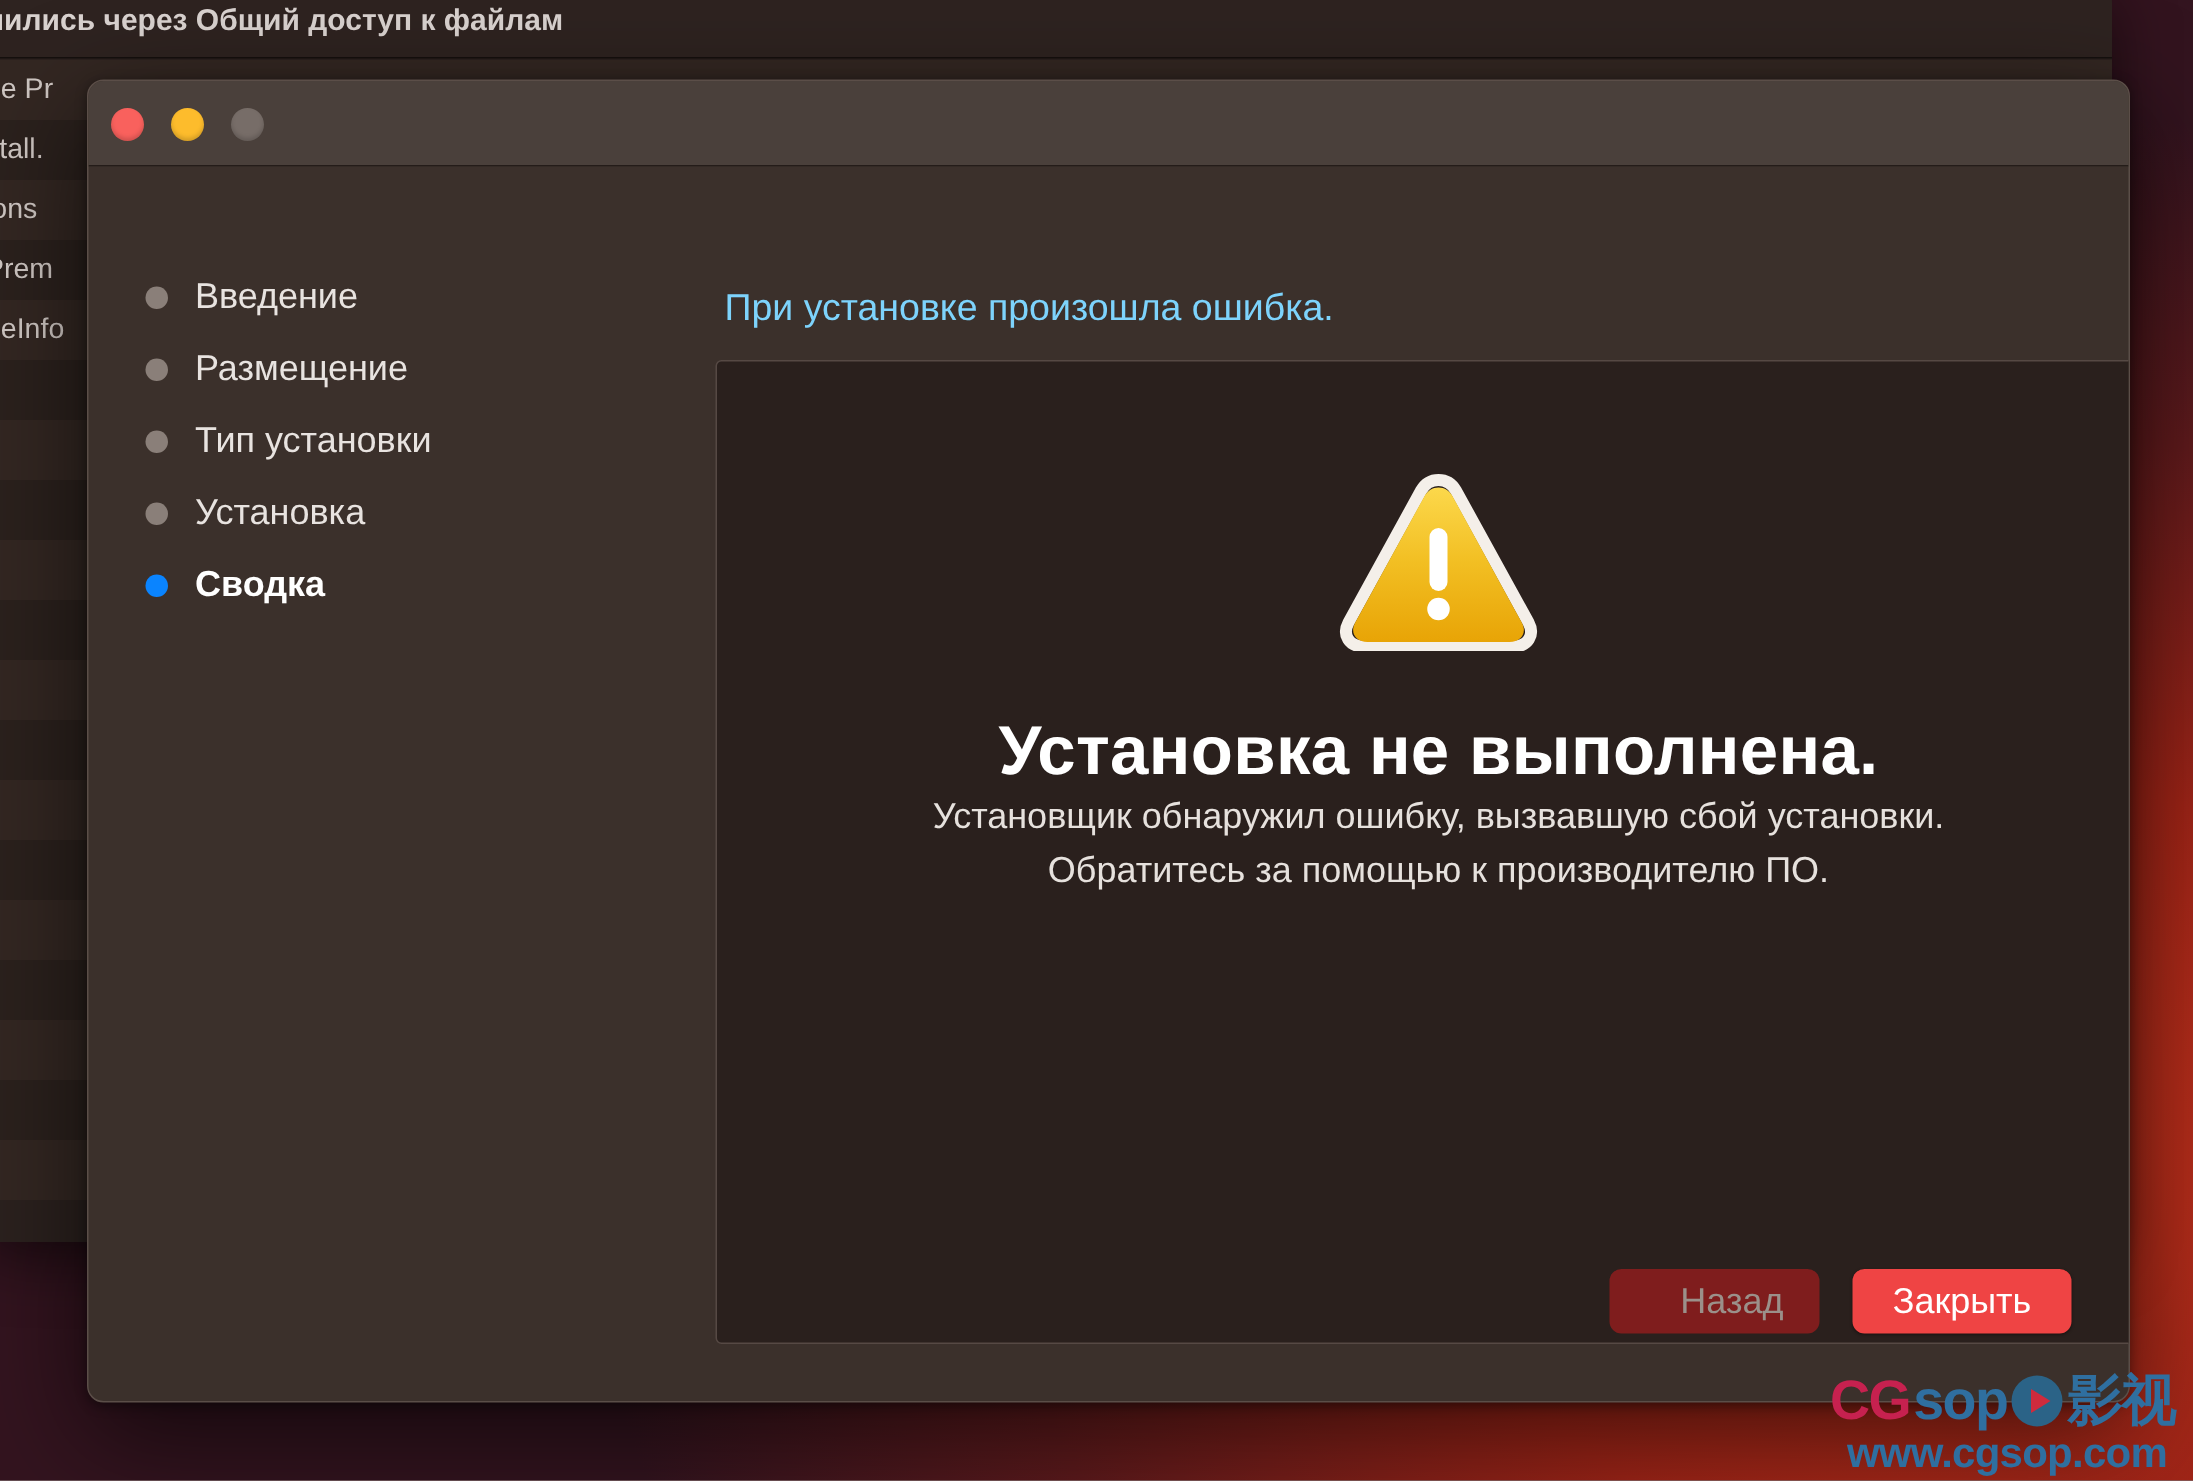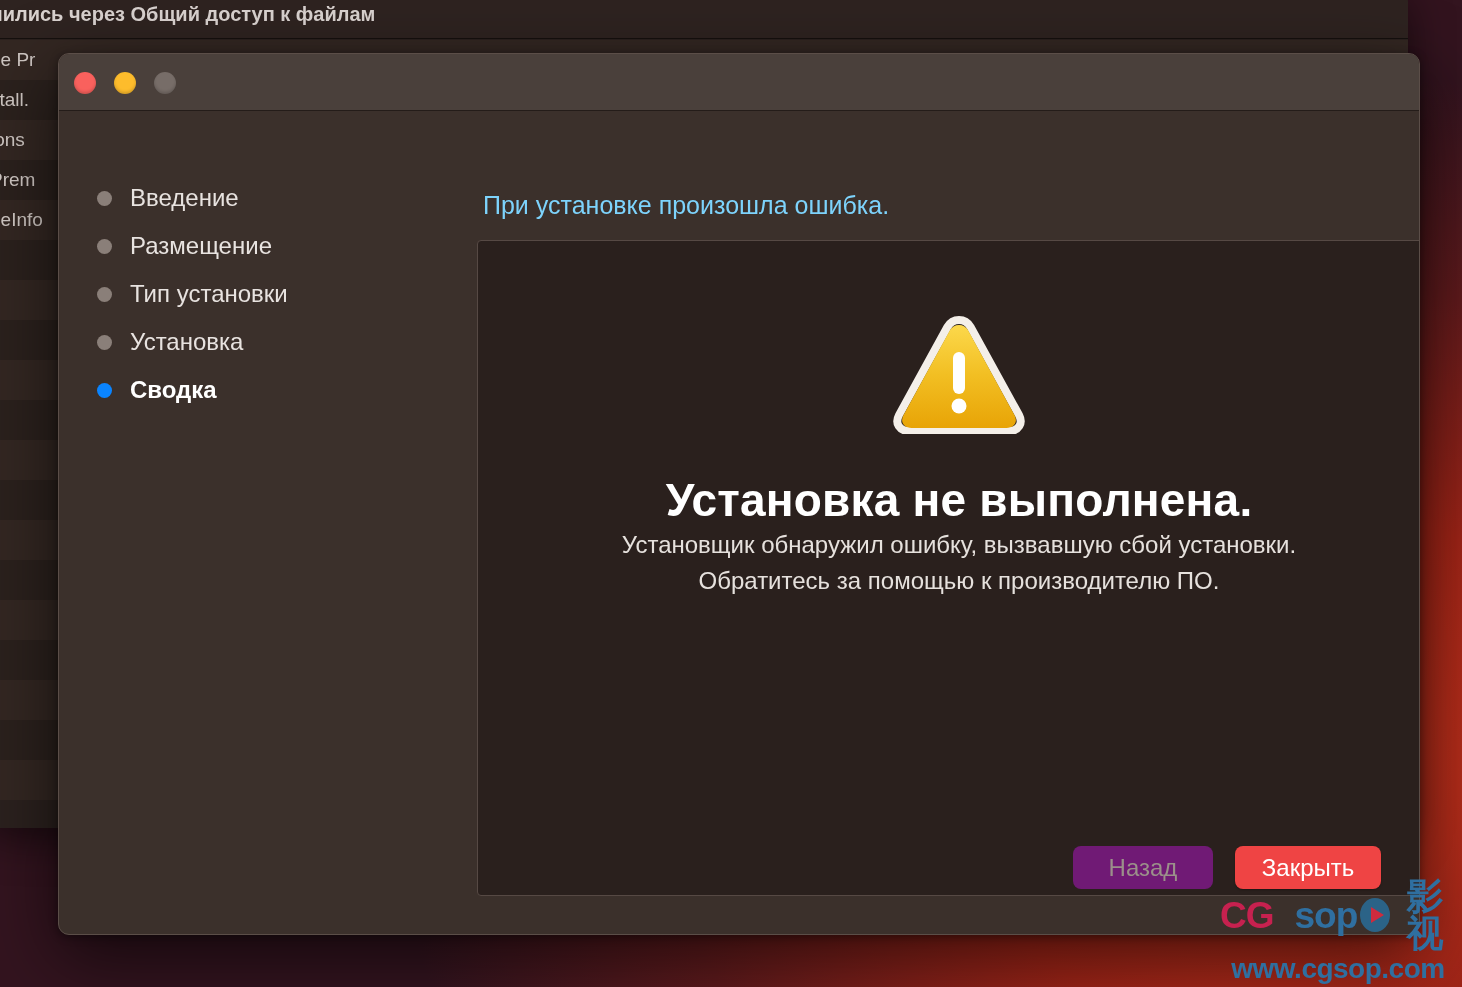--- a/index.html
+++ b/index.html
@@ -163,23 +163,24 @@
     font-family: "Liberation Sans", sans-serif;
     font-size: 24px;
     border-radius: 8px;
     border: none;
     padding: 0 24px;
     height: 43px;
     line-height: 43px;
     white-space: nowrap;
   }
   .btn.secondary {
-    background: #701a75;
+    background: #7f1d1d;
     color: #9b908a;
     min-width: 140px;
+    text-align: right;
   }
   .btn.primary {
     background: #ef4444;
     color: #ffffff;
     min-width: 146px;
     box-shadow: 0 1px 2px rgba(0,0,0,.35);
   }
 
   
   .watermark {
@@ -191,21 +192,21 @@
   }
   .wm-top {
     display: flex; align-items: center; 
     gap: 2px;
     font-size: 37px;
     font-weight: bold;
     line-height: 1;
     letter-spacing: -1px;
   }
   .wm-cg  { color: #c6214f; }
-  .wm-sop { color: #2f6fa0; margin-left: 19px; }
+  .wm-sop { color: #2f6fa0; }
   .wm-play {
     width: 34px; height: 34px; border-radius: 50%;
     background: #2b6387;
     display: inline-flex; align-items: center; justify-content: center;
     margin: 0 1px;
   }
   .wm-play::before {
     content: "";
     border-left: 13px solid #cf2b3d;
     border-top: 8px solid transparent;

